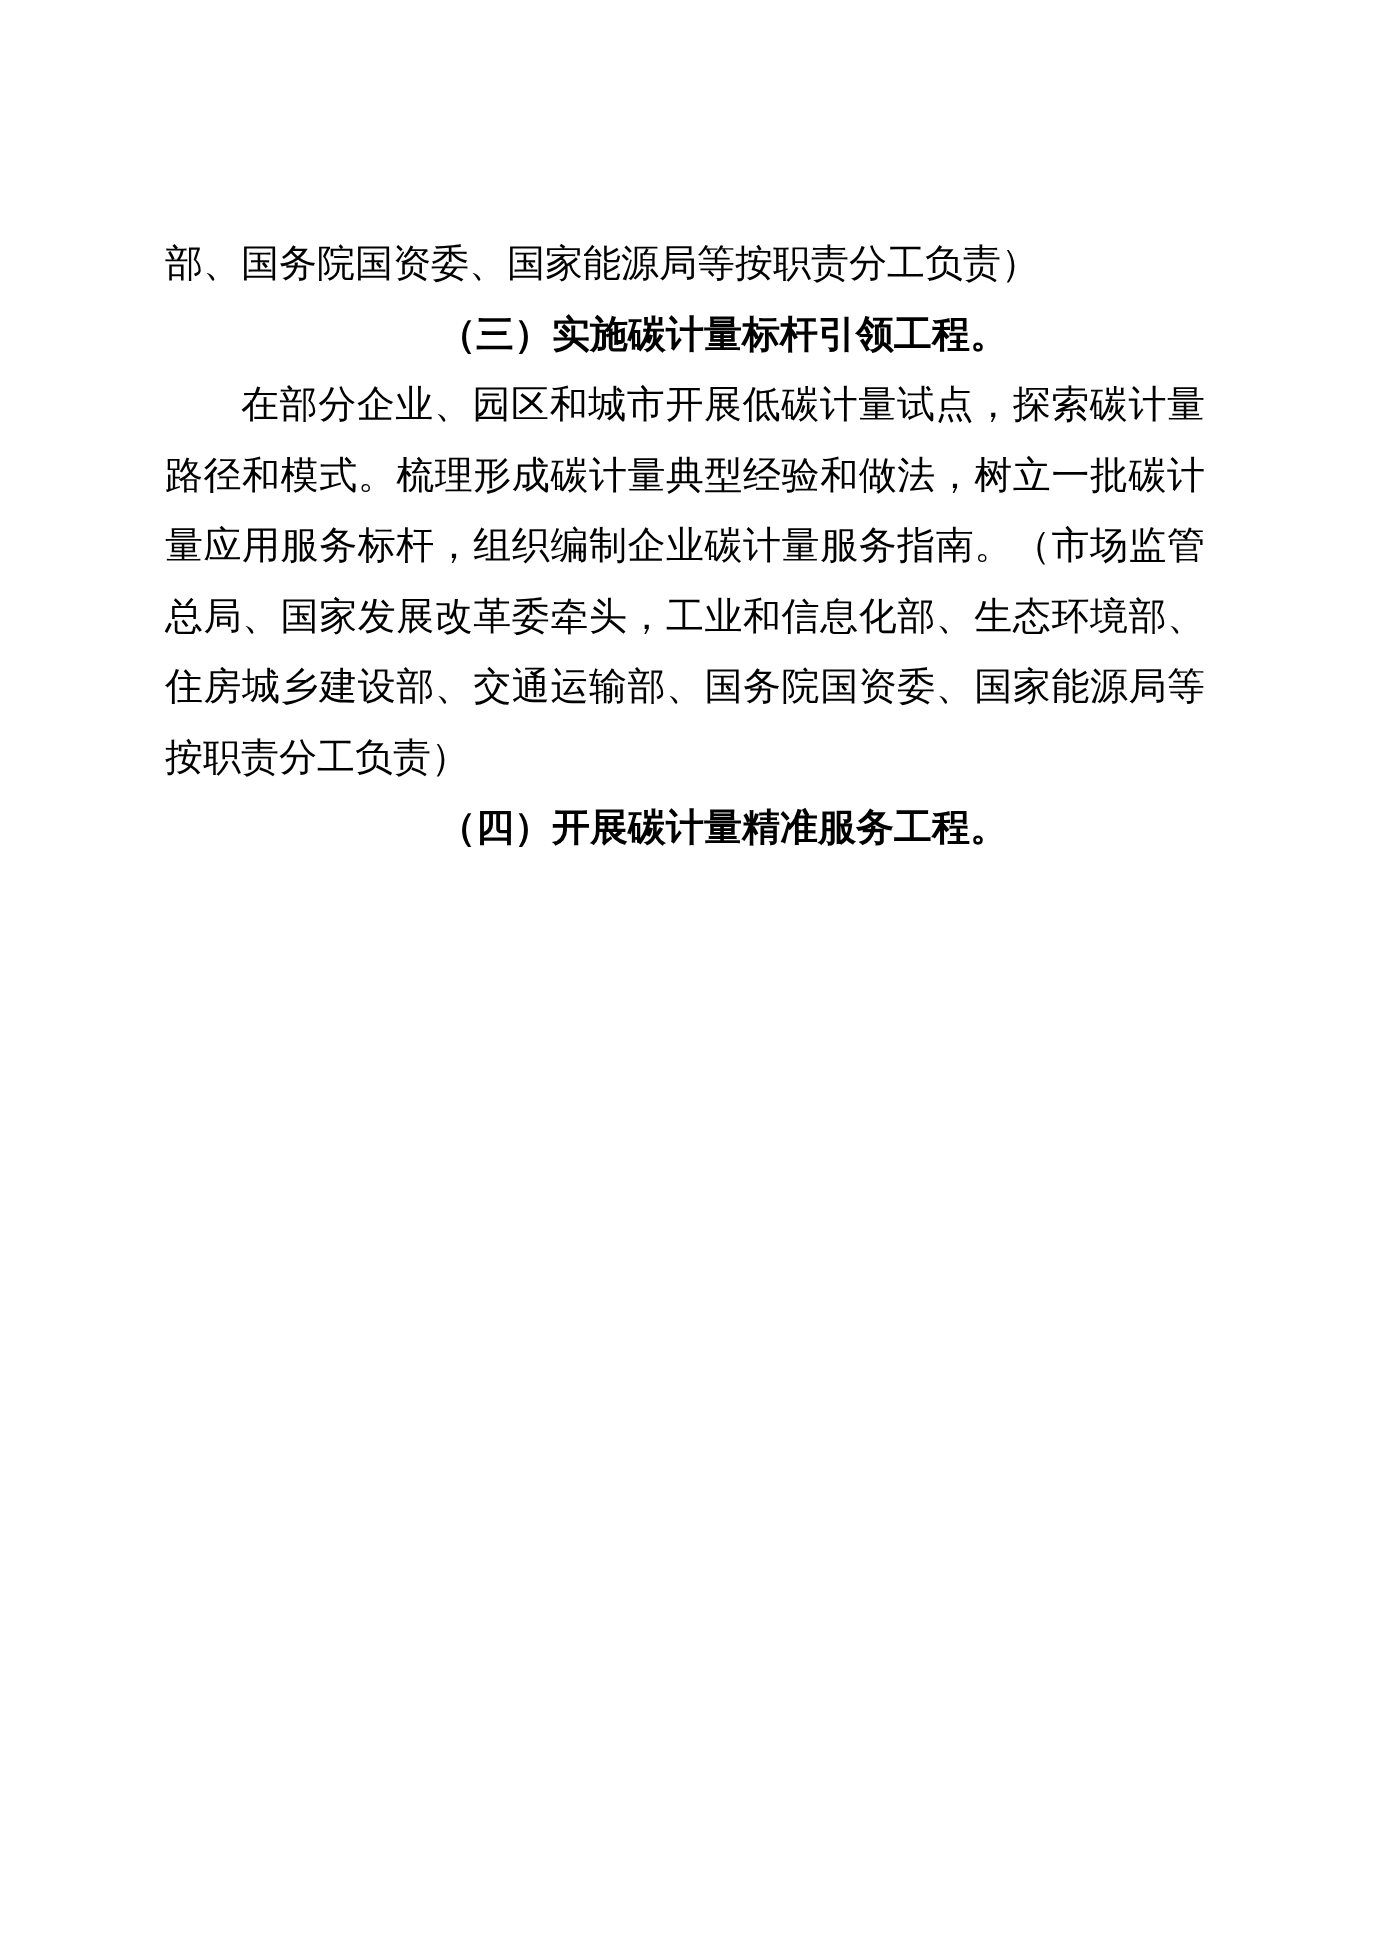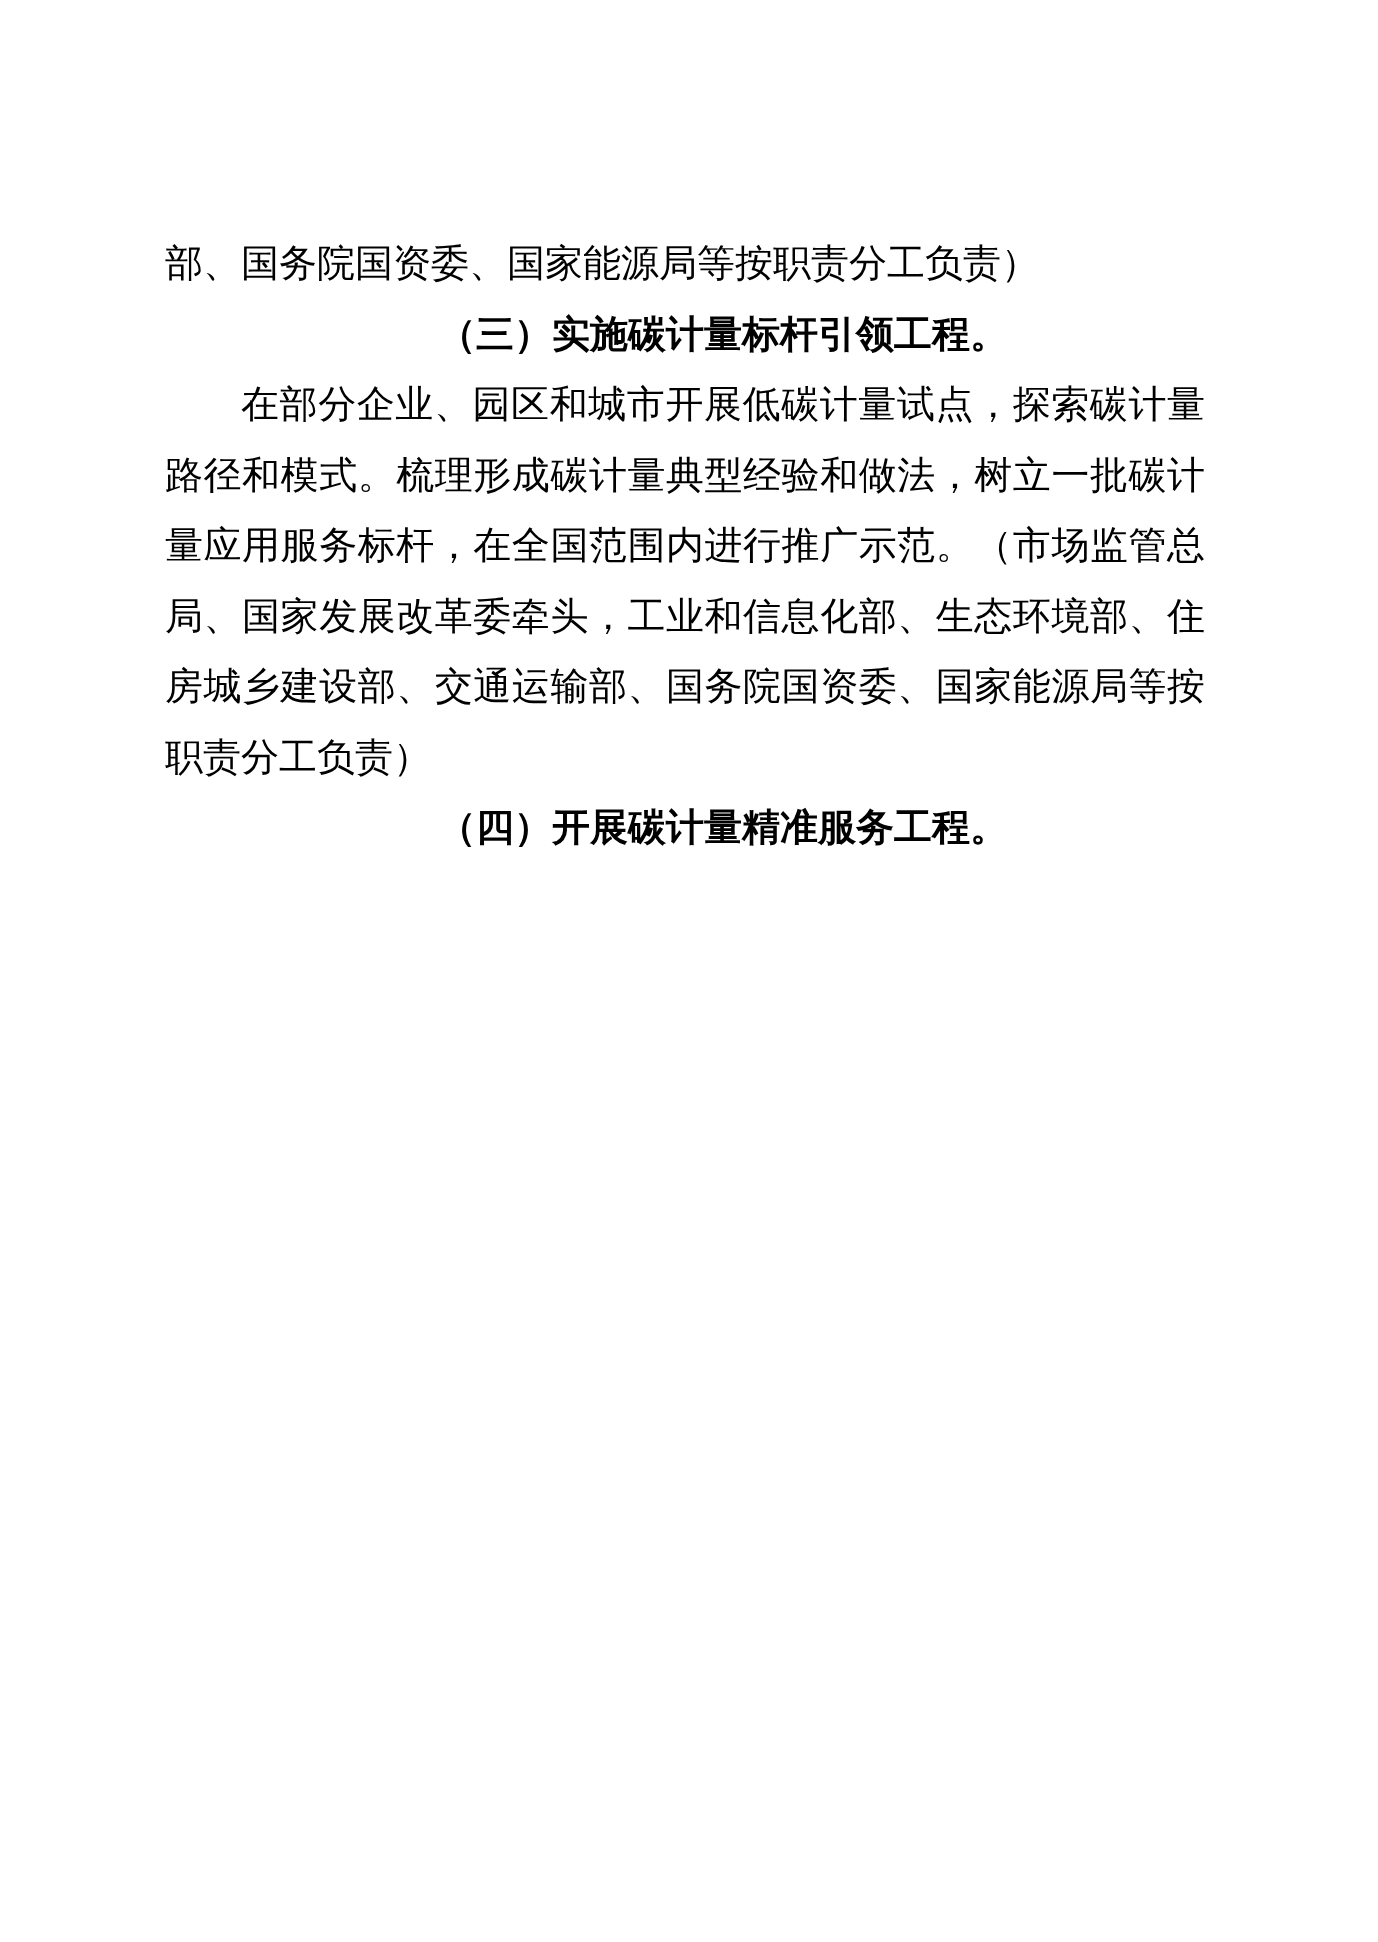--- a/index.html
+++ b/index.html
@@ -72,21 +72,21 @@
   }
 </style>
 </head>
 <body>
 
 <div class="page">
 
   <div class="content">
     <p class="para noindent">部、国务院国资委、国家能源局等按职责分工负责）</p>
     <p class="para heading">（三）实施碳计量标杆引领工程。</p>
-    <p class="para">在部分企业、园区和城市开展低碳计量试点，探索碳计量路径和模式。梳理形成碳计量典型经验和做法，树立一批碳计量应用服务标杆，在全国范围内进行推广示范。（市场监管总局、国家发展改革委牵头，工业和信息化部、生态环境部、住房城乡建设部、交通运输部、国务院国资委、国家能源局等按职责分工负责）</p>
+    <p class="para">在部分企业、园区和城市开展低碳计量试点，探索碳计量路径和模式。梳理形成碳计量典型经验和做法，树立一批碳计量应用服务标杆，组织编制企业碳计量服务指南。（市场监管总局、国家发展改革委牵头，工业和信息化部、生态环境部、住房城乡建设部、交通运输部、国务院国资委、国家能源局等按职责分工负责）</p>
     <p class="para heading">（四）开展碳计量精准服务工程。</p>
   </div>
 
   <div class="footer">— 21 —</div>
 
   <div class="logo">
     <span class="logo-latin">ESCN</span>
     <span class="logo-cjk">通过政策引导</span>
   </div>
 

